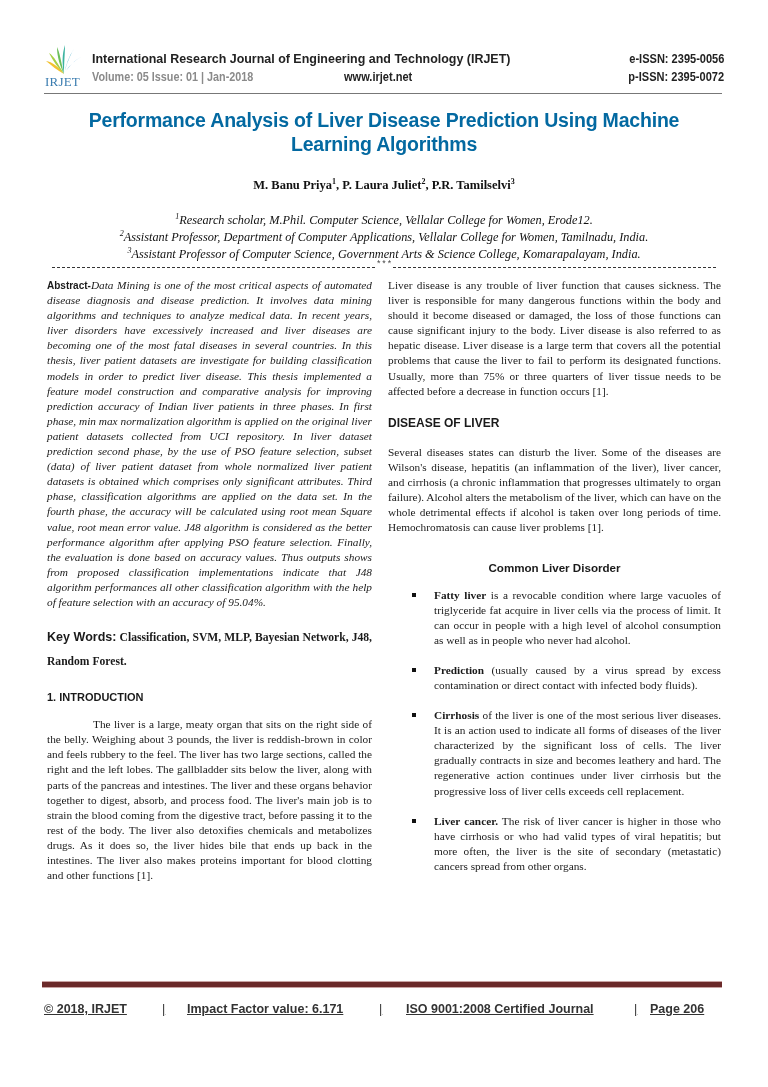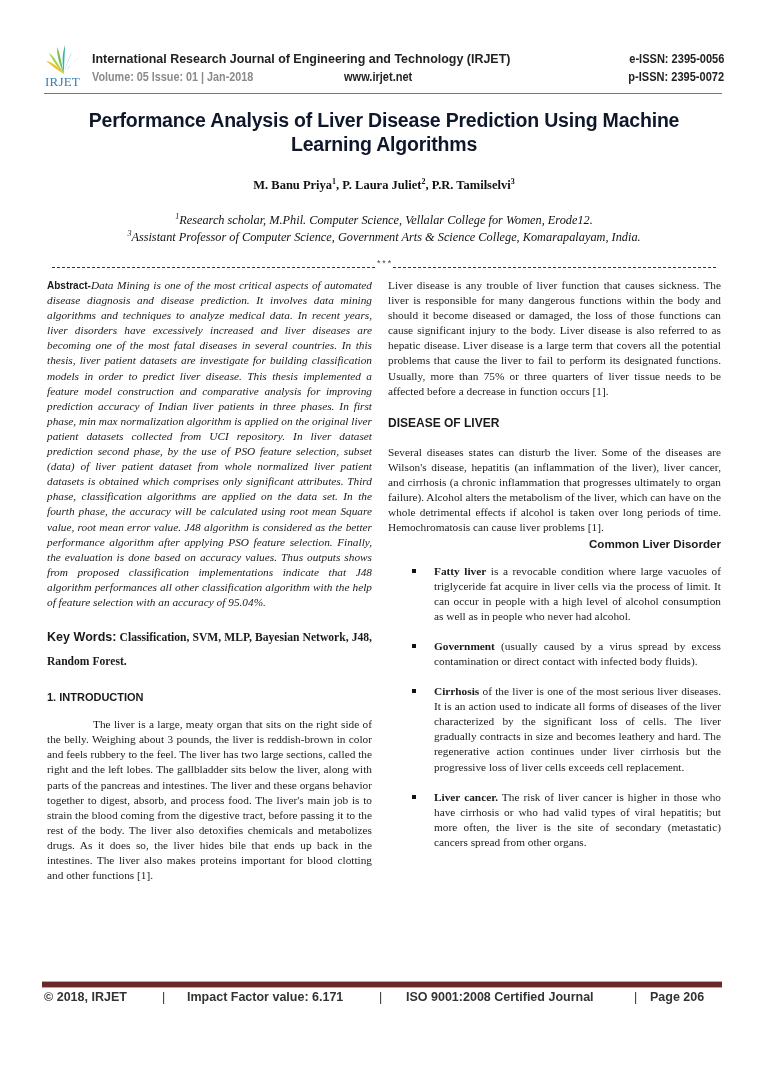--- a/index.html
+++ b/index.html
@@ -101,21 +101,21 @@
     .title {
       position: absolute;
       left: 60px;
       top: 108px;
       width: 648px;
       text-align: center;
       font-family: "Liberation Sans", sans-serif;
       font-weight: bold;
       font-size: 19.5px;
       line-height: 24px;
-      color: #0f172a;
+      color: #0369a1;
       letter-spacing: -0.2px;
     }
     .authors {
       position: absolute;
       left: 60px;
       top: 178px;
       width: 648px;
       text-align: center;
       font-family: "Liberation Serif", serif;
       font-weight: bold;
@@ -206,22 +206,22 @@
       font-family: "Liberation Sans", sans-serif;
       font-weight: bold;
       font-size: 12px;
       margin: 17px 0 14px 0;
       text-align: left;
     }
     .r-sub {
       font-family: "Liberation Sans", sans-serif;
       font-weight: bold;
       font-size: 11.6px;
-      margin: 1px 0 12px 0;
-      text-align: right;
+      margin: 25px 0 12px 0;
+      text-align: center;
     }
     .bullets {
       list-style: none;
       margin: 0;
       padding: 0;
     }
     .bullet {
       position: relative;
       padding-left: 46px;
       margin-bottom: 15px;
@@ -252,21 +252,21 @@
       left: 44px;
       top: 990px;
       width: 680px;
       height: 18px;
       font-family: "Liberation Sans", sans-serif;
       font-weight: bold;
       font-size: 12.5px;
       color: #333;
       white-space: nowrap;
     }
-    .footer span { position: absolute; top: 0; }
+    .footer span { position: absolute; top: 12px; text-decoration: underline; }
     .f1 { left: 0; }
     .sep1 { left: 118px; font-weight: normal; }
     .f2 { left: 143px; }
     .sep2 { left: 335px; font-weight: normal; }
     .f3 { left: 362px; }
     .sep3 { left: 590px; font-weight: normal; }
     .f4 { left: 606px; }
   </style>
 </head>
 <body>
@@ -294,20 +294,21 @@
 <div class="title">Performance Analysis of Liver Disease Prediction Using Machine Learning Algorithms</div>
 
 <div class="authors">
   <span>M. Banu Priya</span><sup>1</sup>,
   <span>P. Laura Juliet</span><sup>2</sup>,
   <span>P.R. Tamilselvi</span><sup>3</sup>
 </div>
 
 <div class="affils">
   <span class="affil-line"><sup>1</sup><span>Research scholar, M.Phil. Computer Science, Vellalar College for Women, Erode12.</span></span>
+  <span class="affil-line"><sup>2</sup><span>Assistant Professor, Department of Computer Applications, Vellalar College for Women, Tamilnadu, India.</span></span>
   <span class="affil-line"><sup>3</sup><span>Assistant Professor of Computer Science, Government Arts &amp; Science College, Komarapalayam, India.</span></span>
 </div>
 
 <div class="dash-rule">
   <div class="dl"></div>
   <span class="stars">***</span>
   <div class="dl"></div>
 </div>
 
 <div class="col col-left">
@@ -329,21 +330,21 @@
 
   <div class="r-sub">Common Liver Disorder</div>
 
   <ul class="bullets">
     <li class="bullet">
       <span class="sq"></span>
       <b>Fatty liver</b><span> is a revocable condition where large vacuoles of triglyceride fat acquire in liver cells via the process of limit. It can occur in people with a high level of alcohol consumption as well as in people who never had alcohol.</span>
     </li>
     <li class="bullet">
       <span class="sq"></span>
-      <b>Government</b><span> (usually caused by a virus spread by excess contamination or direct contact with infected body fluids).</span>
+      <b>Prediction</b><span> (usually caused by a virus spread by excess contamination or direct contact with infected body fluids).</span>
     </li>
     <li class="bullet">
       <span class="sq"></span>
       <b>Cirrhosis</b><span> of the liver is one of the most serious liver diseases. It is an action used to indicate all forms of diseases of the liver characterized by the significant loss of cells. The liver gradually contracts in size and becomes leathery and hard. The regenerative action continues under liver cirrhosis but the progressive loss of liver cells exceeds cell replacement.</span>
     </li>
     <li class="bullet">
       <span class="sq"></span>
       <b>Liver cancer.</b><span> The risk of liver cancer is higher in those who have cirrhosis or who had valid types of viral hepatitis; but more often, the liver is the site of secondary (metastatic) cancers spread from other organs.</span>
     </li>
   </ul>

